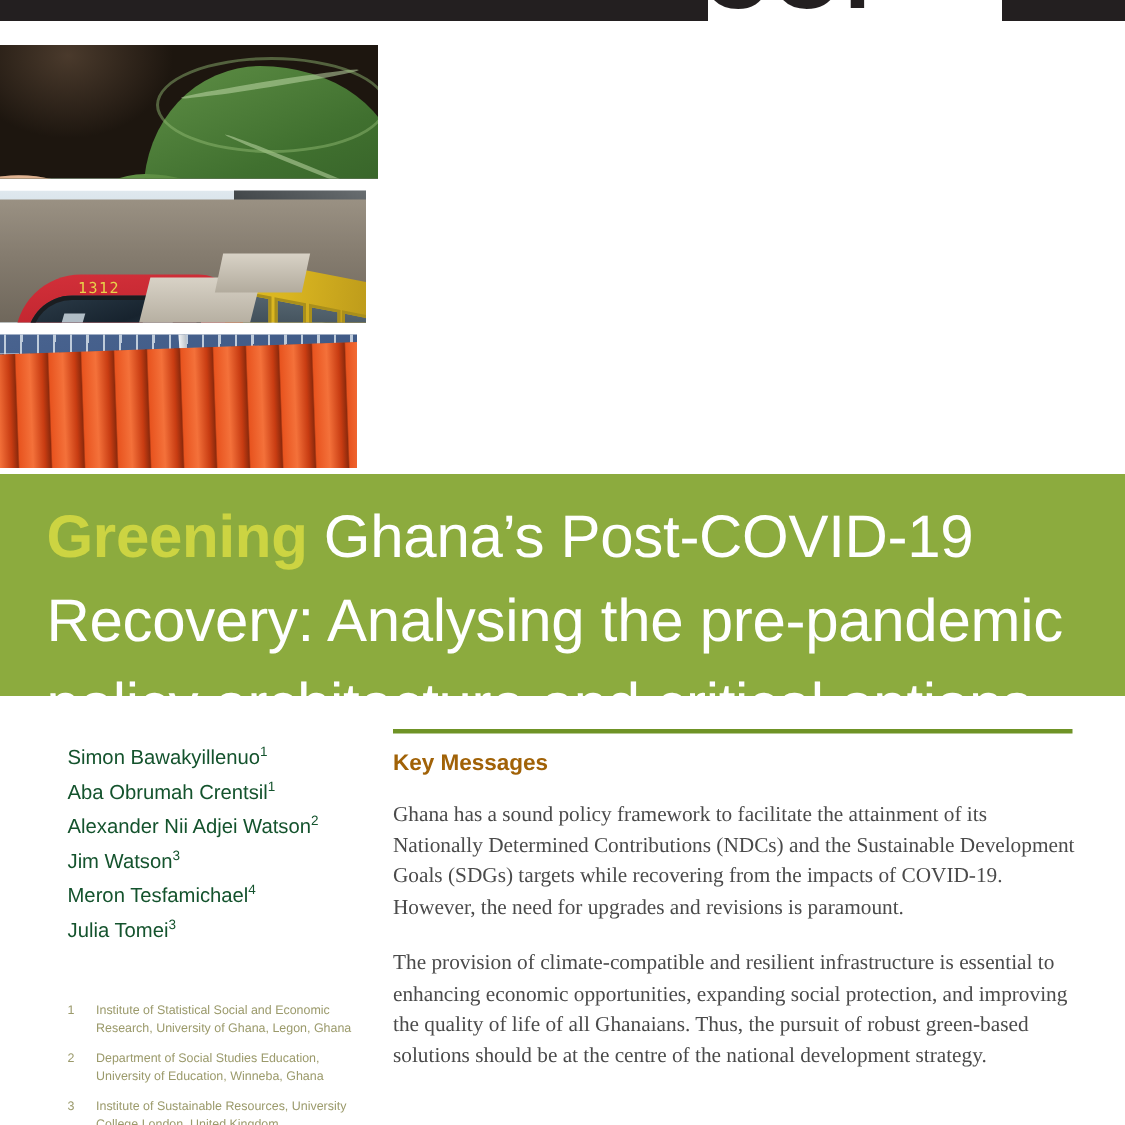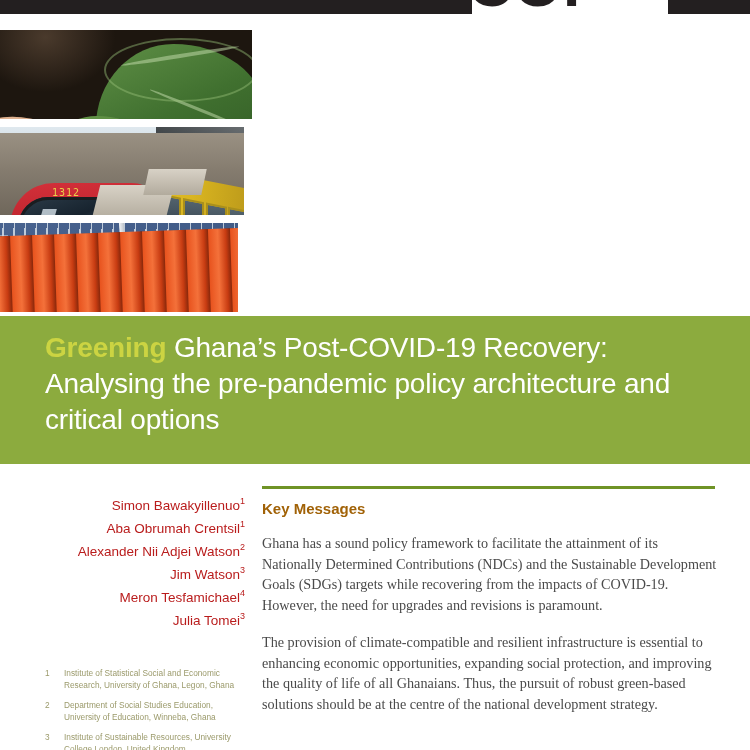--- a/index.html
+++ b/index.html
@@ -264,43 +264,42 @@
 
   
   .title-band {
     position: absolute;
     left: 0; top: 318px;
     width: 750px; height: 146px;
     background: #8cab3e;
   }
   .title-text {
     position: absolute;
-    left: 45px; top: 12px;
+    left: 31px; top: 12px;
     width: 680px;
     color: #ffffff;
-    font-size: 28px;
-    line-height: 36px;
+    font-size: 40px;
+    line-height: 56px;
     letter-spacing: -0.2px;
   }
   .title-hl {
     color: #ccd442;
     font-weight: bold;
   }
 
   
   .col-left {
     position: absolute;
     left: 45px; top: 492px;
     width: 200px;
   }
   .authors {
-    color: #b91c1c;
+    color: #14532d;
     font-size: 13.5px;
     line-height: 18.5px;
-    text-align: right;
   }
   .authors sup { font-size: 9px; }
 
   .affils {
     margin-top: 38px;
     color: #9b9a6b;
     font-size: 8.3px;
     line-height: 11.5px;
   }
   .affil-row {

